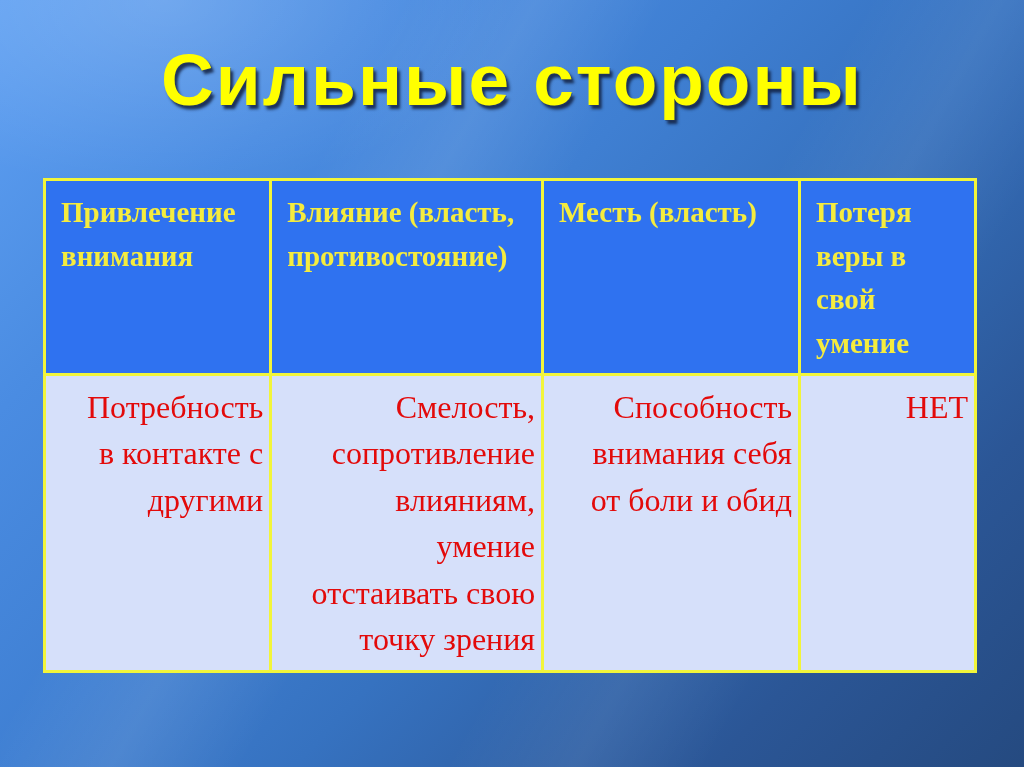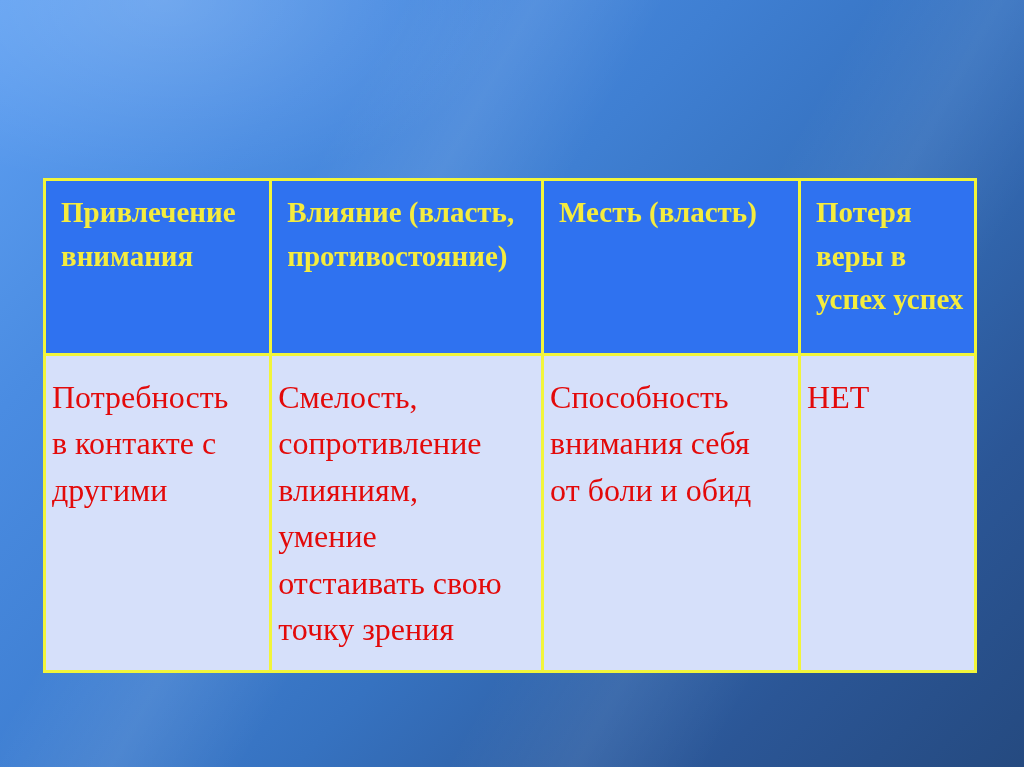--- a/index.html
+++ b/index.html
@@ -84,48 +84,49 @@
     padding: 10px 6px 8px 15px;
   }
 
   table.strengths td {
     height: 246px; 
     background: var(--body-bg, #d6e0fa);
     color: var(--body-text, #e30a0a);
     font-weight: normal;
     font-size: 32px;
     line-height: 1.45;
-    text-align: left;
-    padding: 18px 6px;
+    text-align: right;
+    padding: 8px 6px;
   }
 </style>
 </head>
 <body>
 
 <div class="slide">
 
+  <h1 class="slide-title">Сильные стороны</h1>
 
   <div class="table-wrap">
     <table class="strengths">
       <colgroup>
         <col style="width:24.3%">
         <col style="width:29.2%">
         <col style="width:27.6%">
         <col style="width:18.9%">
       </colgroup>
       <thead>
         <tr>
           <th>Привлечение
 внимания</th>
           <th>Влияние (власть,
 противостояние)</th>
           <th>Месть (власть)</th>
           <th>Потеря
 веры в
-успех успех</th>
+свой умение</th>
         </tr>
       </thead>
       <tbody>
         <tr>
           <td>Потребность
 в контакте с
 другими</td>
           <td>Смелость,
 сопротивление
 влияниям,

